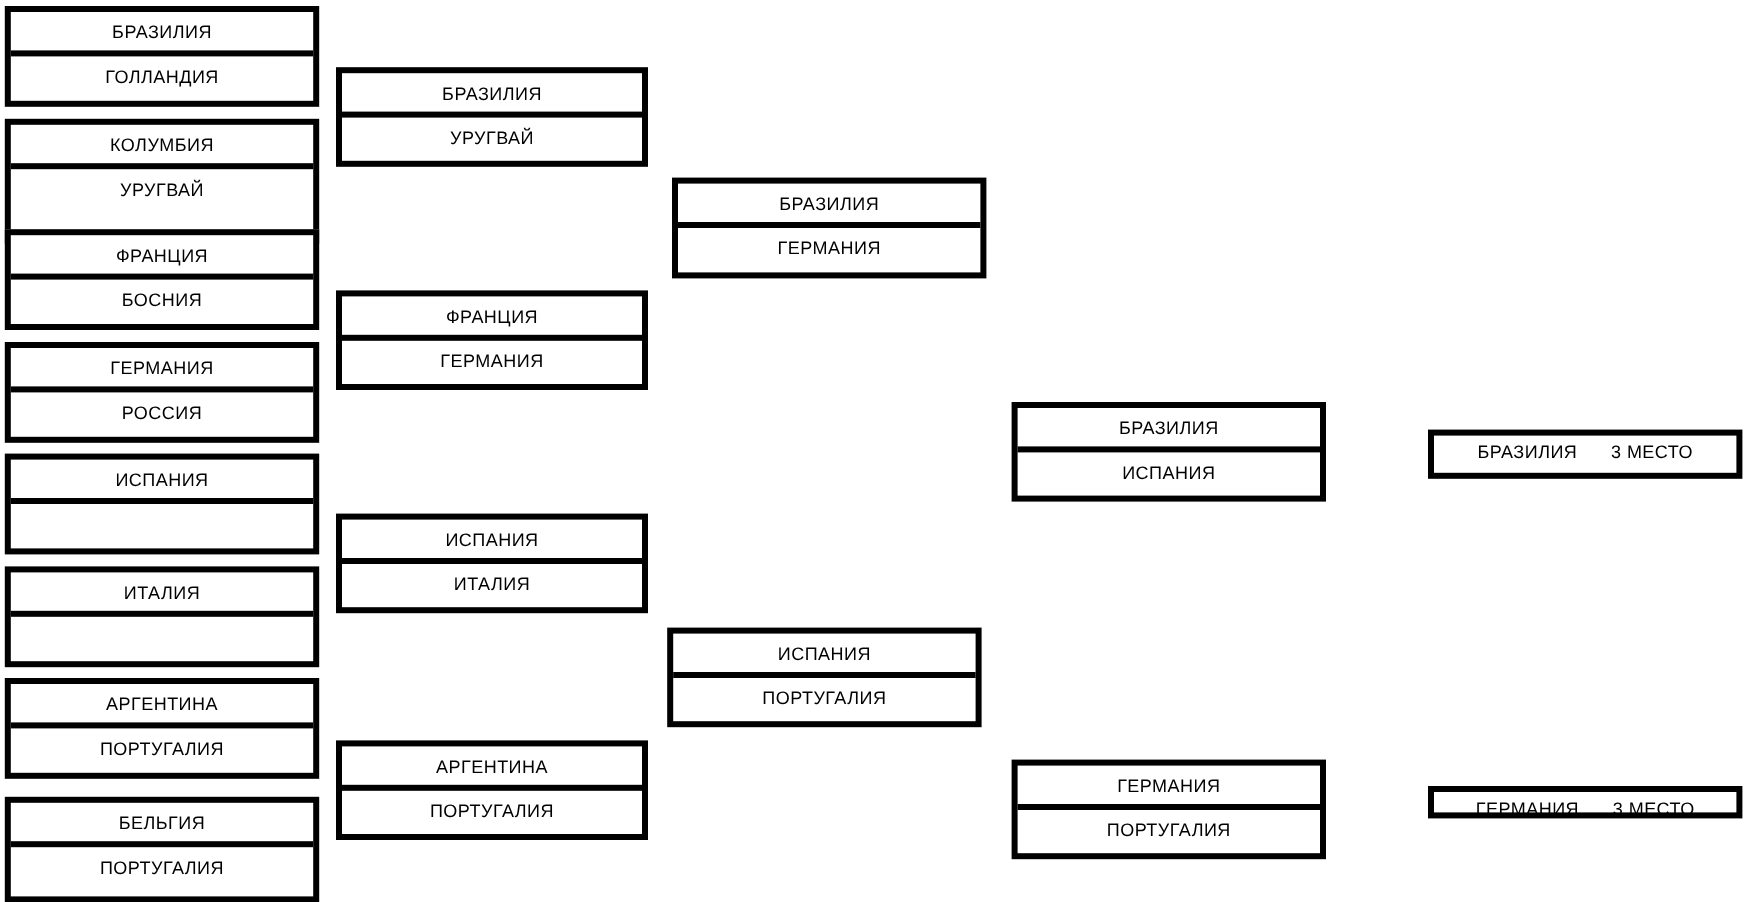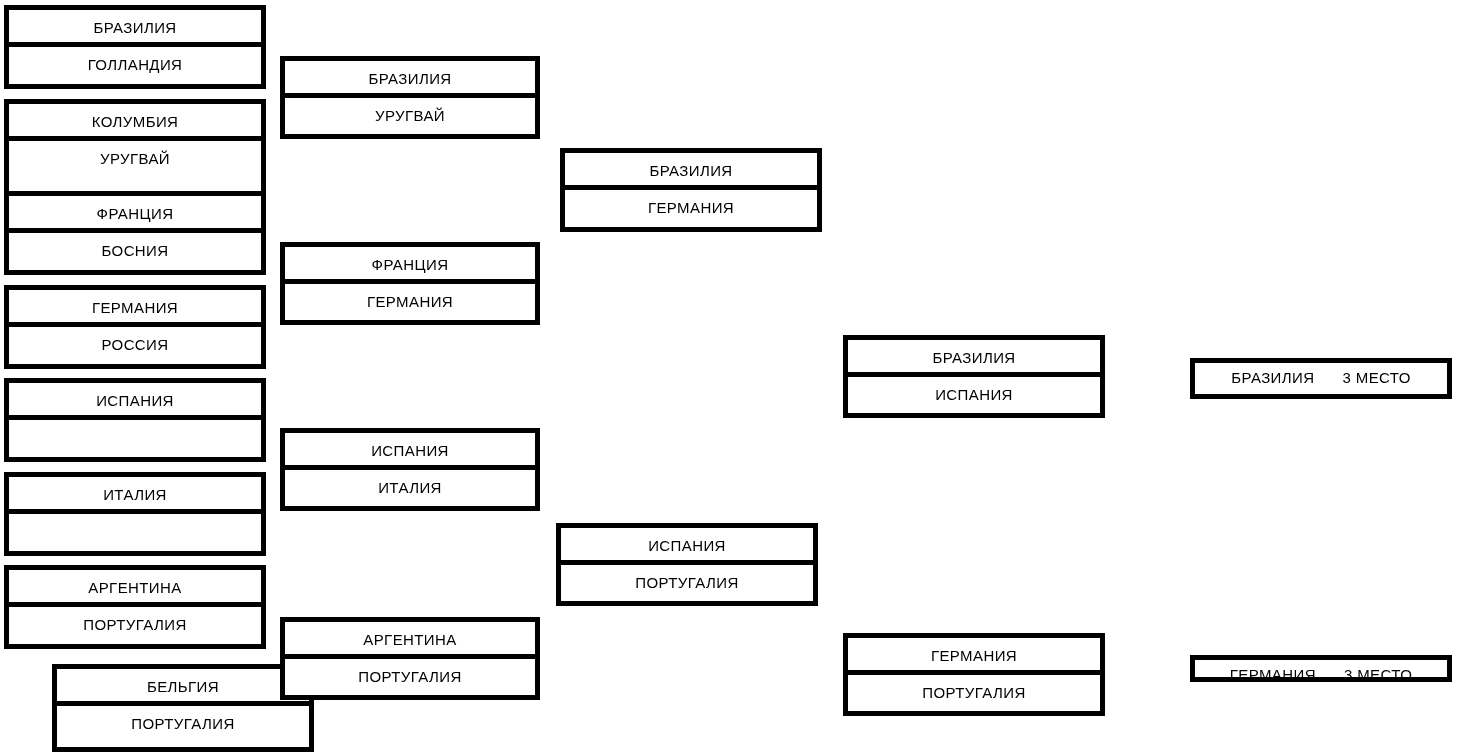--- a/index.html
+++ b/index.html
@@ -71,21 +71,21 @@
     <div class="match" style="left: 4px; top: 378px; width: 262px; height: 84px;">
       <div class="slot top">ИСПАНИЯ</div>
     </div>
     <div class="match" style="left: 4px; top: 472px; width: 262px; height: 84px;">
       <div class="slot top">ИТАЛИЯ</div>
     </div>
     <div class="match" style="left: 4px; top: 565px; width: 262px; height: 84px;">
       <div class="slot top">АРГЕНТИНА</div>
       <div class="slot bottom">ПОРТУГАЛИЯ</div>
     </div>
-    <div class="match" style="left: 4px; top: 664px; width: 262px; height: 88px; margin-left: 48px;">
+    <div class="match" style="left: 4px; top: 664px; width: 262px; height: 88px;">
       <div class="slot top">БЕЛЬГИЯ</div>
       <div class="slot bottom">ПОРТУГАЛИЯ</div>
     </div>
     <div class="match" style="left: 280px; top: 56px; width: 260px; height: 83px;">
       <div class="slot top">БРАЗИЛИЯ</div>
       <div class="slot bottom">УРУГВАЙ</div>
     </div>
     <div class="match" style="left: 280px; top: 242px; width: 260px; height: 83px;">
       <div class="slot top">ФРАНЦИЯ</div>
       <div class="slot bottom">ГЕРМАНИЯ</div>

